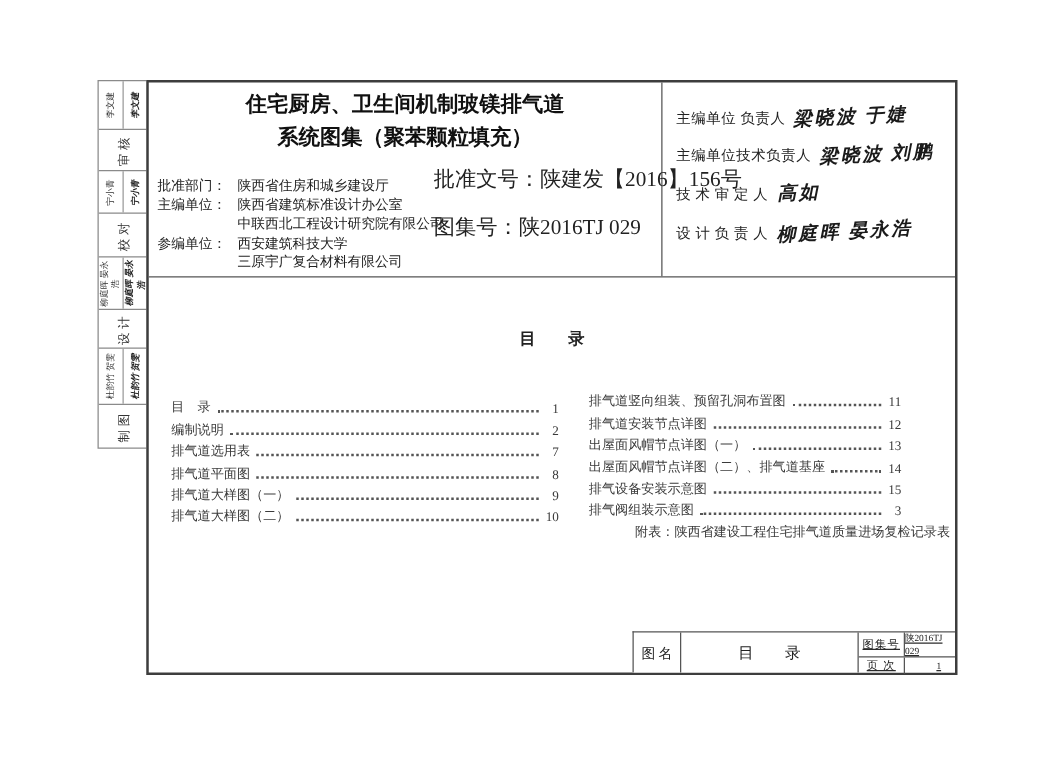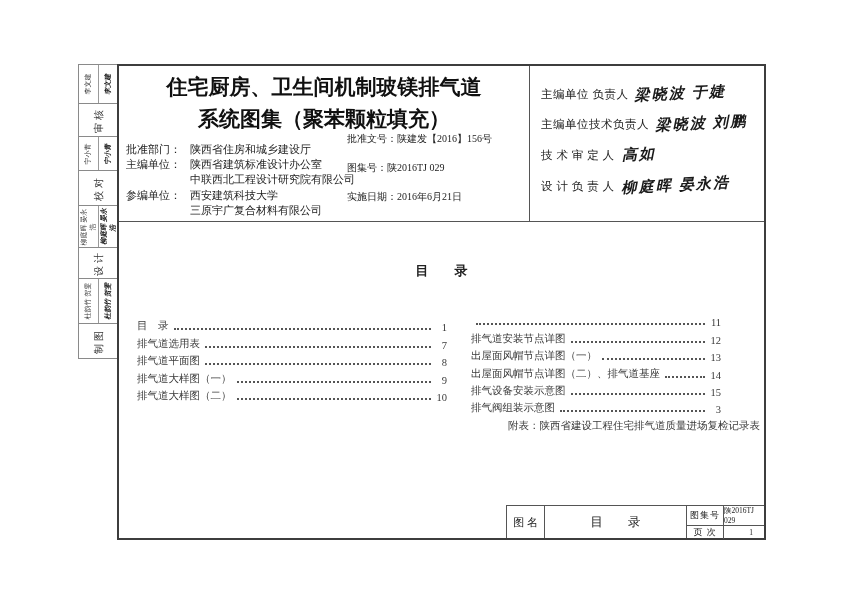--- a/index.html
+++ b/index.html
@@ -22,27 +22,27 @@
   .v-sig{white-space:normal;width:40px;text-align:center;font-size:7px;line-height:1.3;font-weight:700;
          transform:translate(-50%,-50%) rotate(-90deg) skewX(-12deg);color:#222;}
 
   
   .frame{position:absolute;left:117px;top:64px;width:645px;height:472px;border:2px solid #3d3d3d;background:#fff;}
   .hdr-div-v{position:absolute;left:410px;top:0;width:1px;height:155px;background:#555;}
   .hdr-div-h{position:absolute;left:0;top:155px;width:100%;height:1px;background:#555;}
 
   .title{position:absolute;left:0;top:5px;width:410px;text-align:center;
          font-family:"Liberation Sans",sans-serif;font-weight:700;color:#101010;
-         font-size:21px;line-height:1.5;}
+         font-size:17px;line-height:1.5;}
 
   .orgs{position:absolute;left:7px;top:76px;font-size:11px;line-height:15.2px;color:#222;}
   .org-row{display:flex;white-space:nowrap;}
   .org-label{width:64px;flex:0 0 64px;}
 
-  .docinfo{position:absolute;left:228px;top:66px;font-size:10px;color:#222;}
+  .docinfo{position:absolute;left:228px;top:66px;font-size:17px;color:#222;}
   .doc-row{margin-bottom:15px;white-space:nowrap;}
 
   .sigpanel{position:absolute;left:411px;top:0;width:234px;height:155px;}
   .sig-row{position:absolute;left:11px;white-space:nowrap;}
   .sig-row .lbl{font-size:11.5px;letter-spacing:0.5px;color:#222;}
   .sig{display:inline-block;font-weight:700;font-size:15px;letter-spacing:2px;
        transform:skewX(-14deg) rotate(-3deg);margin-left:4px;color:#1a1a1a;}
   .sig-row.r1{top:18px;} .sig-row.r2{top:48px;} .sig-row.r3{top:79px;} .sig-row.r4{top:110px;}
 
   
@@ -57,21 +57,21 @@
   .pg{flex:0 0 auto;min-width:13px;text-align:right;}
   .appendix{display:flex;align-items:flex-end;height:17.4px;white-space:nowrap;padding-left:37px;}
 
   
   .tblock{position:absolute;right:0;bottom:0;width:257px;height:32px;
           border-left:1px solid #555;border-top:1px solid #555;display:flex;background:#fff;}
   .tb-name{flex:0 0 37px;border-right:1px solid #555;display:flex;align-items:center;justify-content:center;
            font-size:11px;color:#222;}
   .tb-title{flex:0 0 141px;border-right:1px solid #555;display:flex;align-items:center;justify-content:center;
             font-size:12.5px;color:#222;}
-  .tb-grid{flex:1;display:flex;flex-direction:column;}
+  .tb-grid{flex:1;display:flex;flex-direction:column;text-decoration:underline;}
   .tb-grid-row{flex:1;display:flex;border-bottom:1px solid #555;}
   .tb-grid-row:last-child{border-bottom:none;gap:14px;}
   .tb-grid-label{flex:0 0 36px;border-right:1px solid #555;display:flex;align-items:center;justify-content:center;
                  font-size:9px;letter-spacing:1px;color:#222;}
   .tb-grid-value{flex:1;display:flex;align-items:center;justify-content:center;font-size:7.5px;color:#222;}
 </style>
 </head>
 <body>
 
 <div class="page">
@@ -163,23 +163,20 @@
       </div>
     </div>
 
     <div class="docinfo">
       <div class="doc-row">
         <span>批准文号：</span><span>陕建发【2016】156号</span>
       </div>
       <div class="doc-row">
         <span>图集号：</span><span>陕2016TJ 029</span>
       </div>
-      <div class="doc-row">
-        <span>实施日期：</span><span>2016年6月21日</span>
-      </div>
     </div>
 
     <div class="sigpanel">
       <div class="sig-row r1">
         <span class="lbl">主编单位 负责人</span>
         <span class="sig">梁晓波 于婕</span>
       </div>
       <div class="sig-row r2">
         <span class="lbl">主编单位技术负责人</span>
         <span class="sig">梁晓波 刘鹏</span>
@@ -196,20 +193,25 @@
 
     <div class="toc-heading">目　　录</div>
 
     <div class="toc-col toc-left">
       <div class="toc-row">
         <span class="t">目　录</span>
         <span class="dots"></span>
         <span class="pg">1</span>
       </div>
       <div class="toc-row">
+        <span class="t">编制说明</span>
+        <span class="dots"></span>
+        <span class="pg">2</span>
+      </div>
+      <div class="toc-row">
         <span class="t">排气道选用表</span>
         <span class="dots"></span>
         <span class="pg">7</span>
       </div>
       <div class="toc-row">
         <span class="t">排气道平面图</span>
         <span class="dots"></span>
         <span class="pg">8</span>
       </div>
       <div class="toc-row">
@@ -219,20 +221,21 @@
       </div>
       <div class="toc-row">
         <span class="t">排气道大样图（二）</span>
         <span class="dots"></span>
         <span class="pg">10</span>
       </div>
     </div>
 
     <div class="toc-col toc-right">
       <div class="toc-row">
+        <span class="t">排气道竖向组装、预留孔洞布置图</span>
         <span class="dots"></span>
         <span class="pg">11</span>
       </div>
       <div class="toc-row">
         <span class="t">排气道安装节点详图</span>
         <span class="dots"></span>
         <span class="pg">12</span>
       </div>
       <div class="toc-row">
         <span class="t">出屋面风帽节点详图（一）</span>

